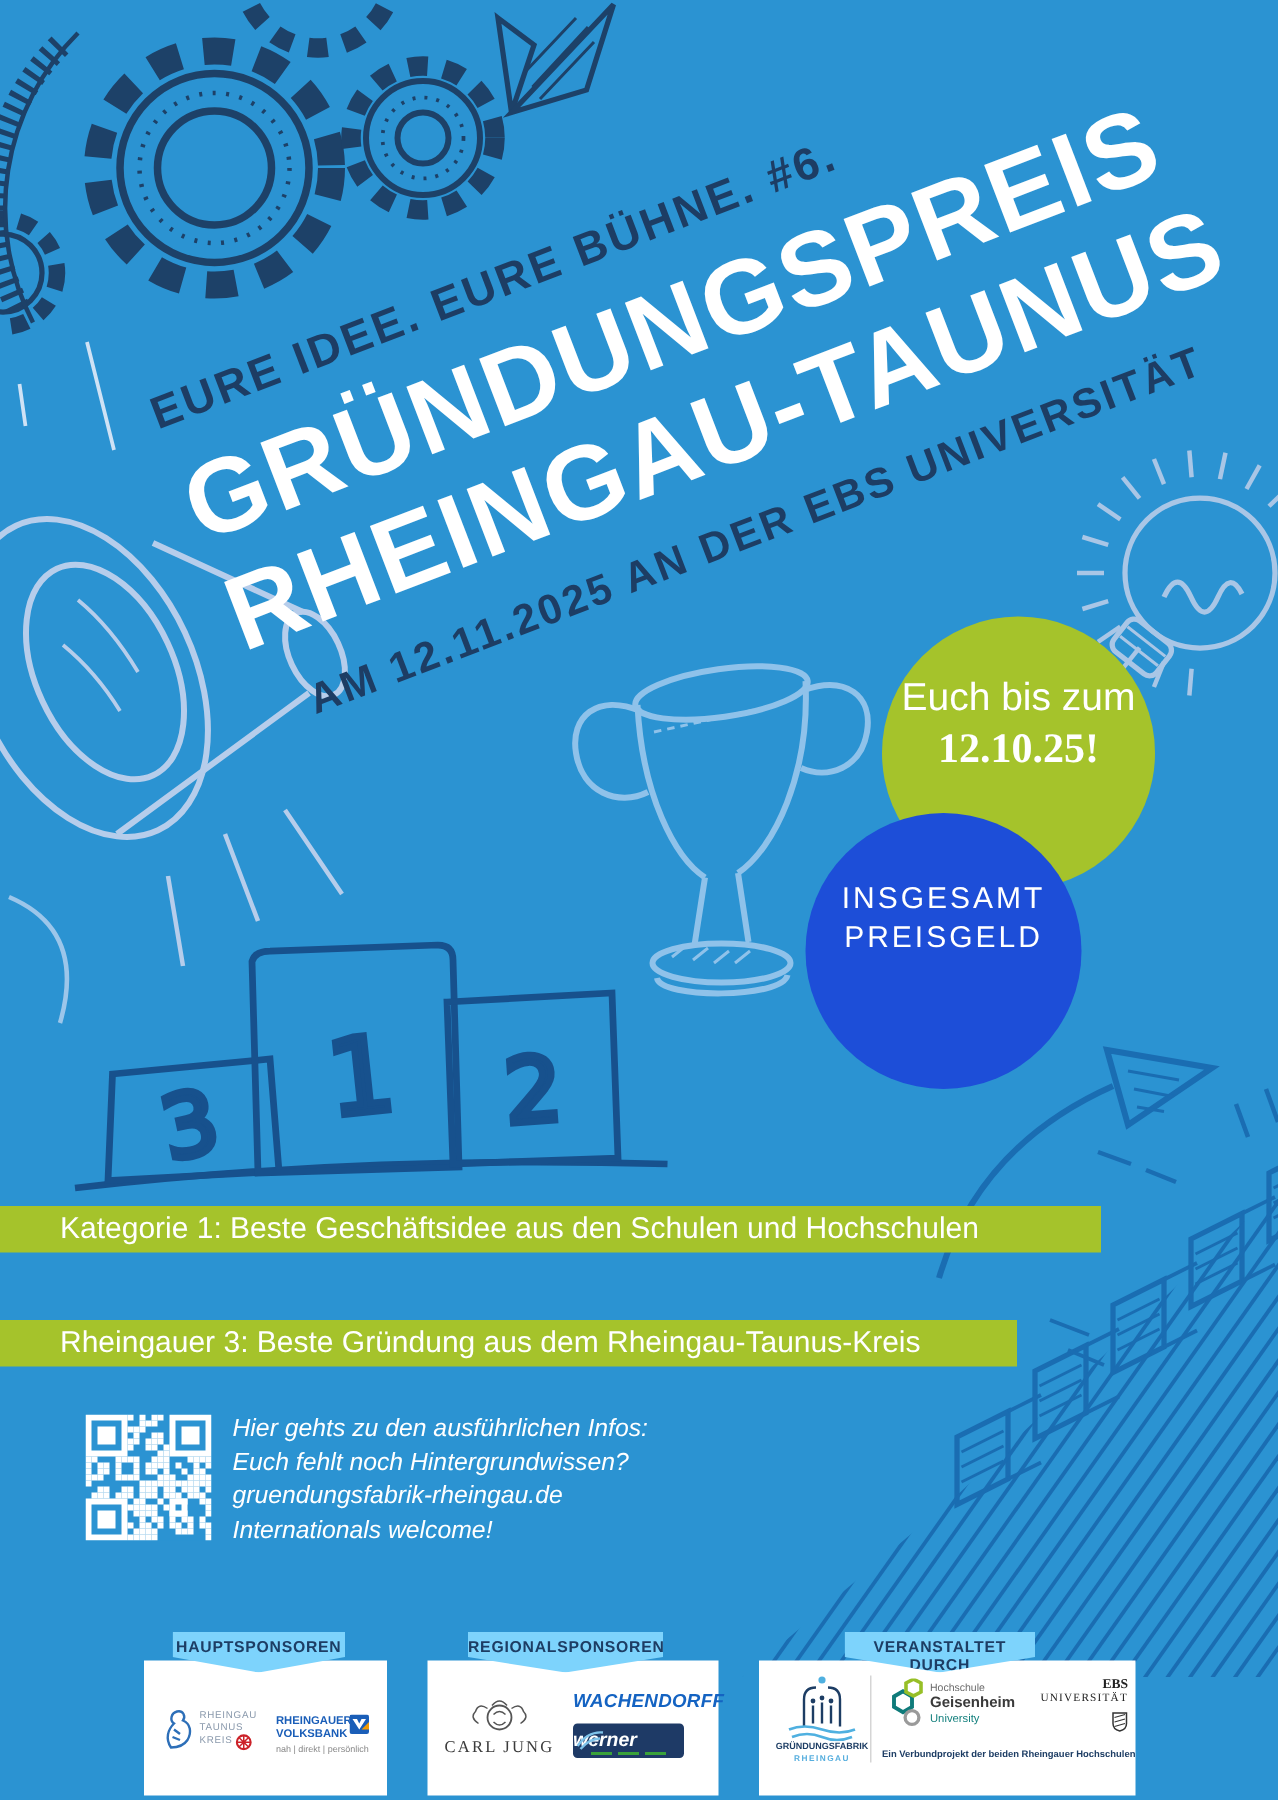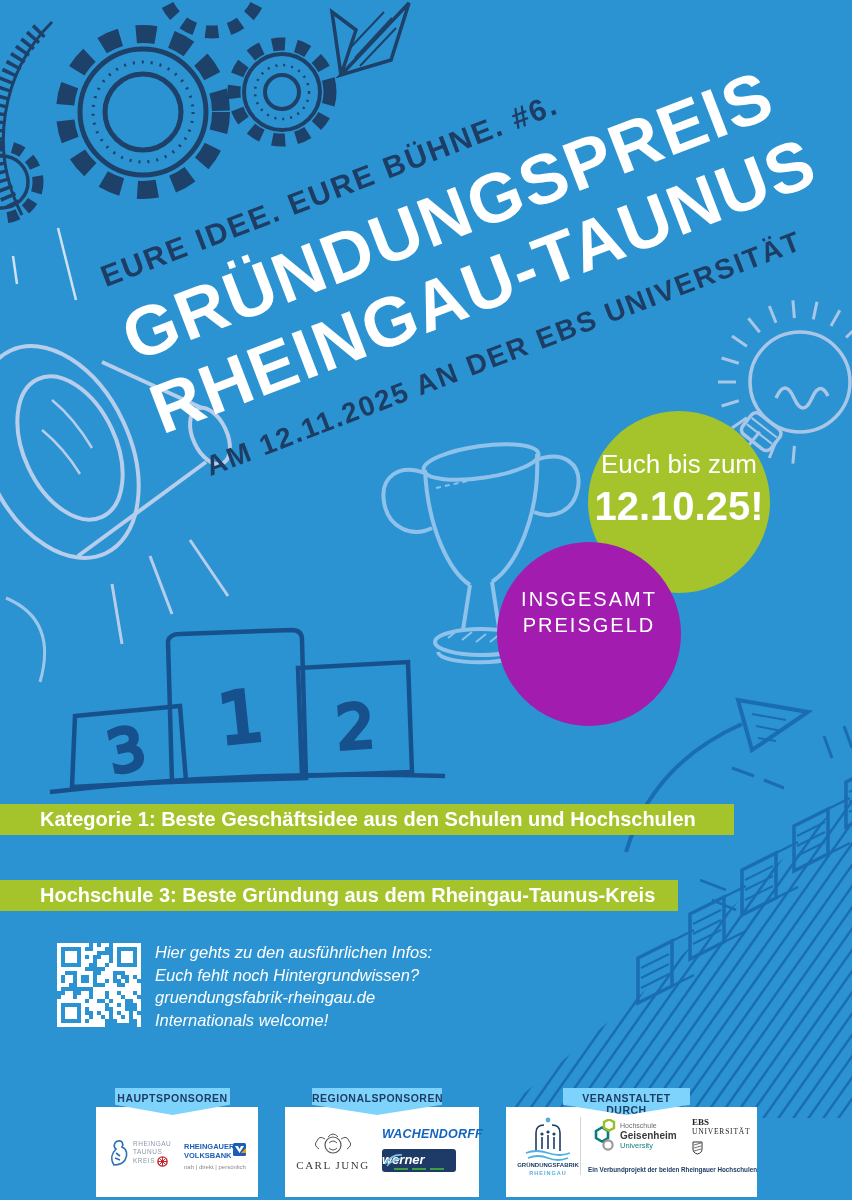--- a/index.html
+++ b/index.html
@@ -14,30 +14,30 @@
   .kicker{font-size:30px;font-weight:bold;color:#1d3d64;letter-spacing:2px;}
   .title{font-size:70px;font-weight:bold;color:#ffffff;letter-spacing:1.5px;line-height:78px;}
   .subtitle{font-size:28px;font-weight:bold;color:#1d3d64;letter-spacing:2px;
             margin-top:16px;margin-left:30px;}
 
   
   .circle{position:absolute;border-radius:50%;color:#fff;text-align:center;}
   .circle-apply{left:588px;top:411px;width:182px;height:182px;background:#a5c32b;z-index:3;
                 padding-top:0;}
   .circle-apply .l{font-size:26px;line-height:31px;}
-  .circle-apply .d{font-size:40px;font-weight:bold;margin-top:4px;}
+  .circle-apply .d{font-size:28px;font-weight:bold;margin-top:4px;font-family:Liberation Serif, serif;}
   .circle-apply .inner{padding-top:38px;}
-  .circle-prize{left:497px;top:542px;width:184px;height:184px;background:#a21caf;z-index:4;text-align:center;}
+  .circle-prize{left:537px;top:542px;width:184px;height:184px;background:#1d4ed8;z-index:4;text-align:center;}
   .circle-prize .inner{padding-top:44px;}
   .circle-prize .s{font-size:20px;letter-spacing:2px;line-height:26px;}
   .circle-prize .a{font-size:40px;font-weight:bold;line-height:46px;}
 
   
   .bar{position:absolute;left:0;height:31px;background:#a5c32b;z-index:2;
-       color:#ffffff;font-weight:bold;font-size:20px;line-height:31px;
+       color:#ffffff;font-weight:normal;font-size:20px;line-height:31px;
        padding-left:40px;box-sizing:border-box;white-space:nowrap;}
   .bar1{top:804px;width:734px;}
   .bar2{top:842px;width:573px;}
   .bar3{top:880px;width:678px;}
 
   
   .qr{position:absolute;left:57px;top:943px;width:84px;height:84px;z-index:2;}
   .info{position:absolute;left:155px;top:941px;z-index:2;color:#ffffff;
         font-style:italic;font-size:16.5px;line-height:22.5px;}
 
@@ -76,21 +76,21 @@
   
   .gf{position:absolute;left:10px;top:8px;width:64px;text-align:center;}
   .gf-l1{font-size:6px;font-weight:bold;color:#1d3d64;margin-top:1px;white-space:nowrap;}
   .gf-l2{font-size:5.5px;font-weight:bold;color:#56aede;letter-spacing:1px;margin-top:2px;}
   .divider{position:absolute;left:74px;top:10px;width:1px;height:58px;background:#d5d5d5;}
   .hgu{position:absolute;left:82px;top:12px;display:flex;align-items:center;}
   .hgu-text{margin-left:4px;line-height:10px;}
   .hgu-l1{font-size:7px;color:#6b6b6b;}
   .hgu-l2{font-size:10px;font-weight:bold;color:#3a3a3a;}
   .hgu-l3{font-size:7.5px;color:#15807e;}
-  .ebs{position:absolute;left:186px;top:10px;width:60px;text-align:left;
+  .ebs{position:absolute;left:186px;top:10px;width:60px;text-align:right;
        font-family:"Liberation Serif", serif;color:#222;}
   .ebs-l1{font-size:9px;font-weight:bold;}
   .ebs-l2{font-size:7.5px;letter-spacing:.8px;}
   .caption{position:absolute;left:82px;top:59px;width:166px;font-size:6.3px;
            font-weight:bold;color:#1d3d64;white-space:nowrap;}
 </style>
 </head>
 <body>
 
 <div class="poster">
@@ -266,21 +266,21 @@
   </div>
 
   <div class="circle circle-prize">
     <div class="inner">
       <div class="s">INSGESAMT</div>
       <div class="s">PREISGELD</div>
     </div>
   </div>
 
   <div class="bar bar1">Kategorie 1: Beste Geschäftsidee aus den Schulen und Hochschulen</div>
-  <div class="bar bar3">Hochschule 3: Beste Gründung aus dem Rheingau-Taunus-Kreis</div>
+  <div class="bar bar3">Rheingauer 3: Beste Gründung aus dem Rheingau-Taunus-Kreis</div>
 
   <svg id="qr" class="qr" viewBox="0 0 84 84">
       <rect x="0" y="0" width="84" height="84" fill="#2b93d2"></rect>
       <rect x="28" y="0" width="4" height="4" fill="#fff"></rect>
       <rect x="36" y="0" width="4" height="4" fill="#fff"></rect>
       <rect x="44" y="0" width="4" height="4" fill="#fff"></rect>
       <rect x="48" y="0" width="4" height="4" fill="#fff"></rect>
       <rect x="36" y="4" width="4" height="4" fill="#fff"></rect>
       <rect x="40" y="4" width="4" height="4" fill="#fff"></rect>
       <rect x="44" y="4" width="4" height="4" fill="#fff"></rect>

